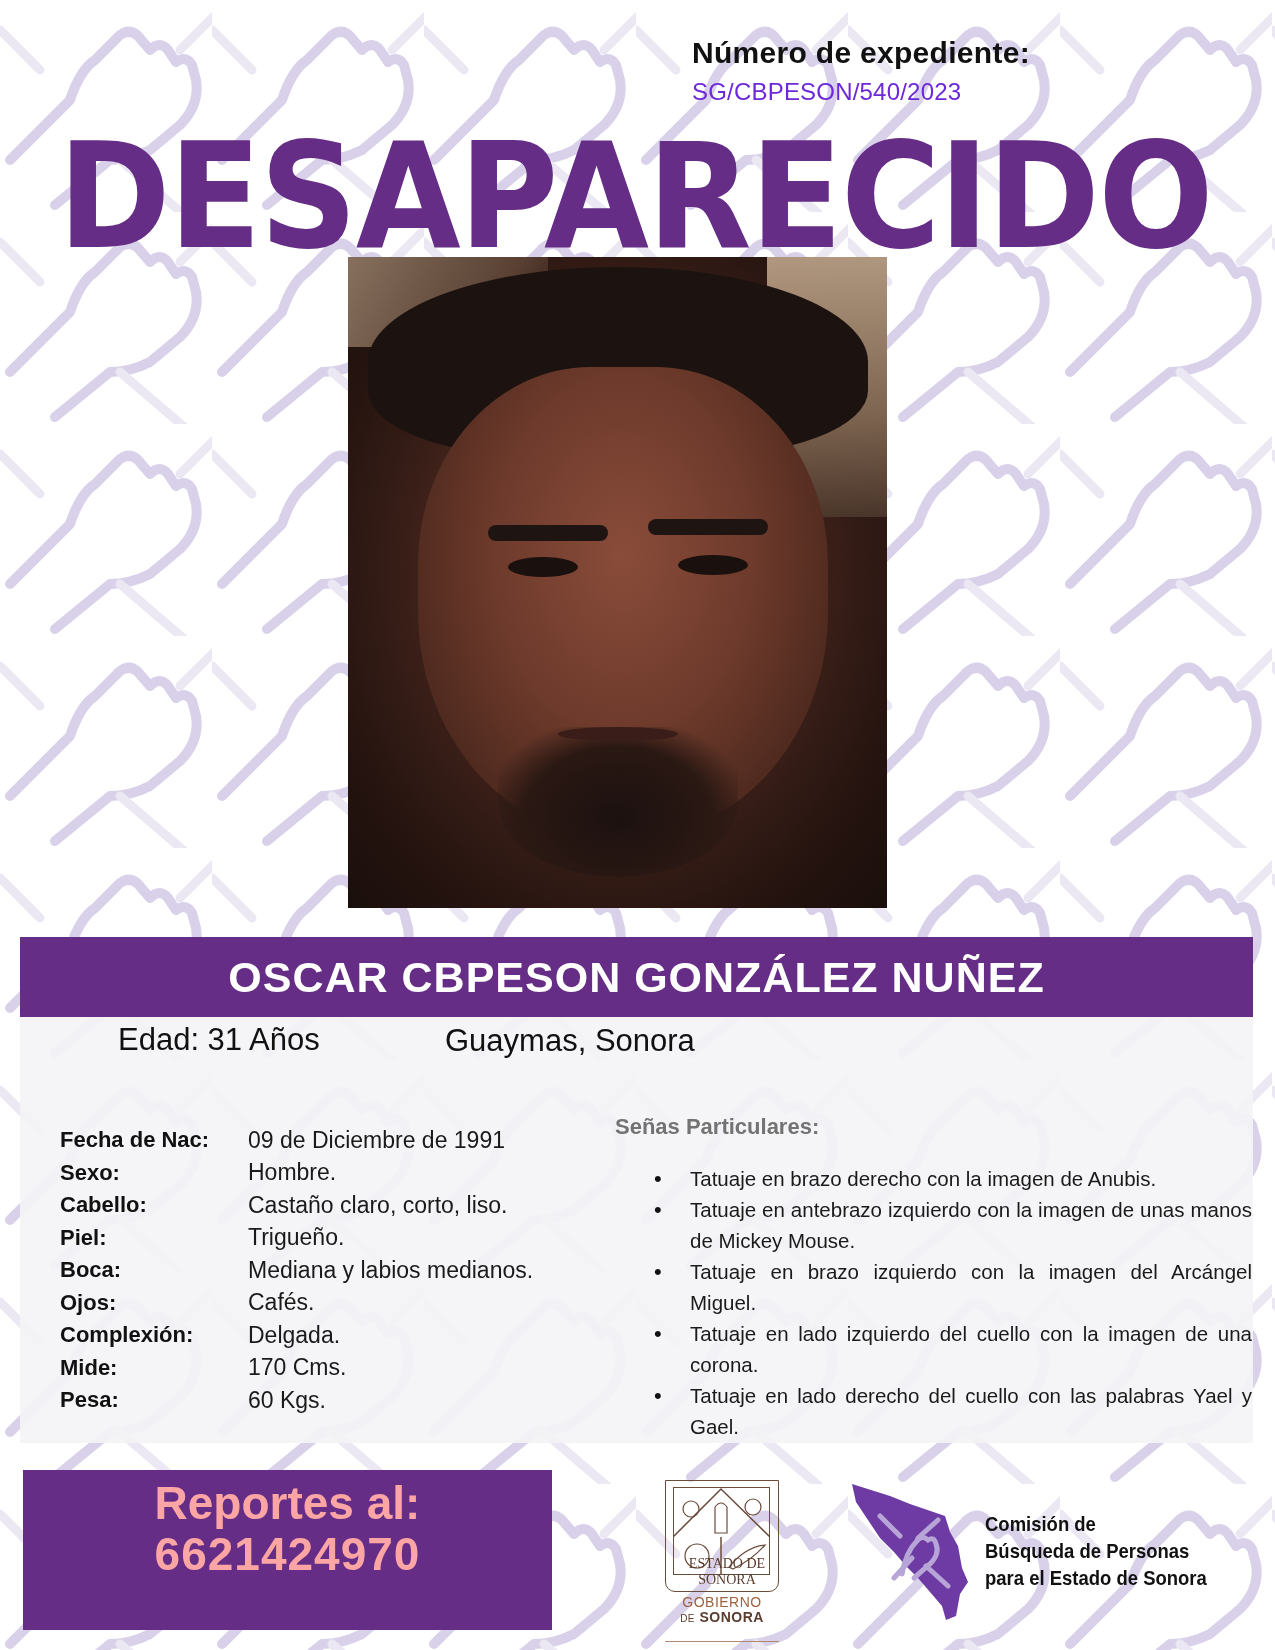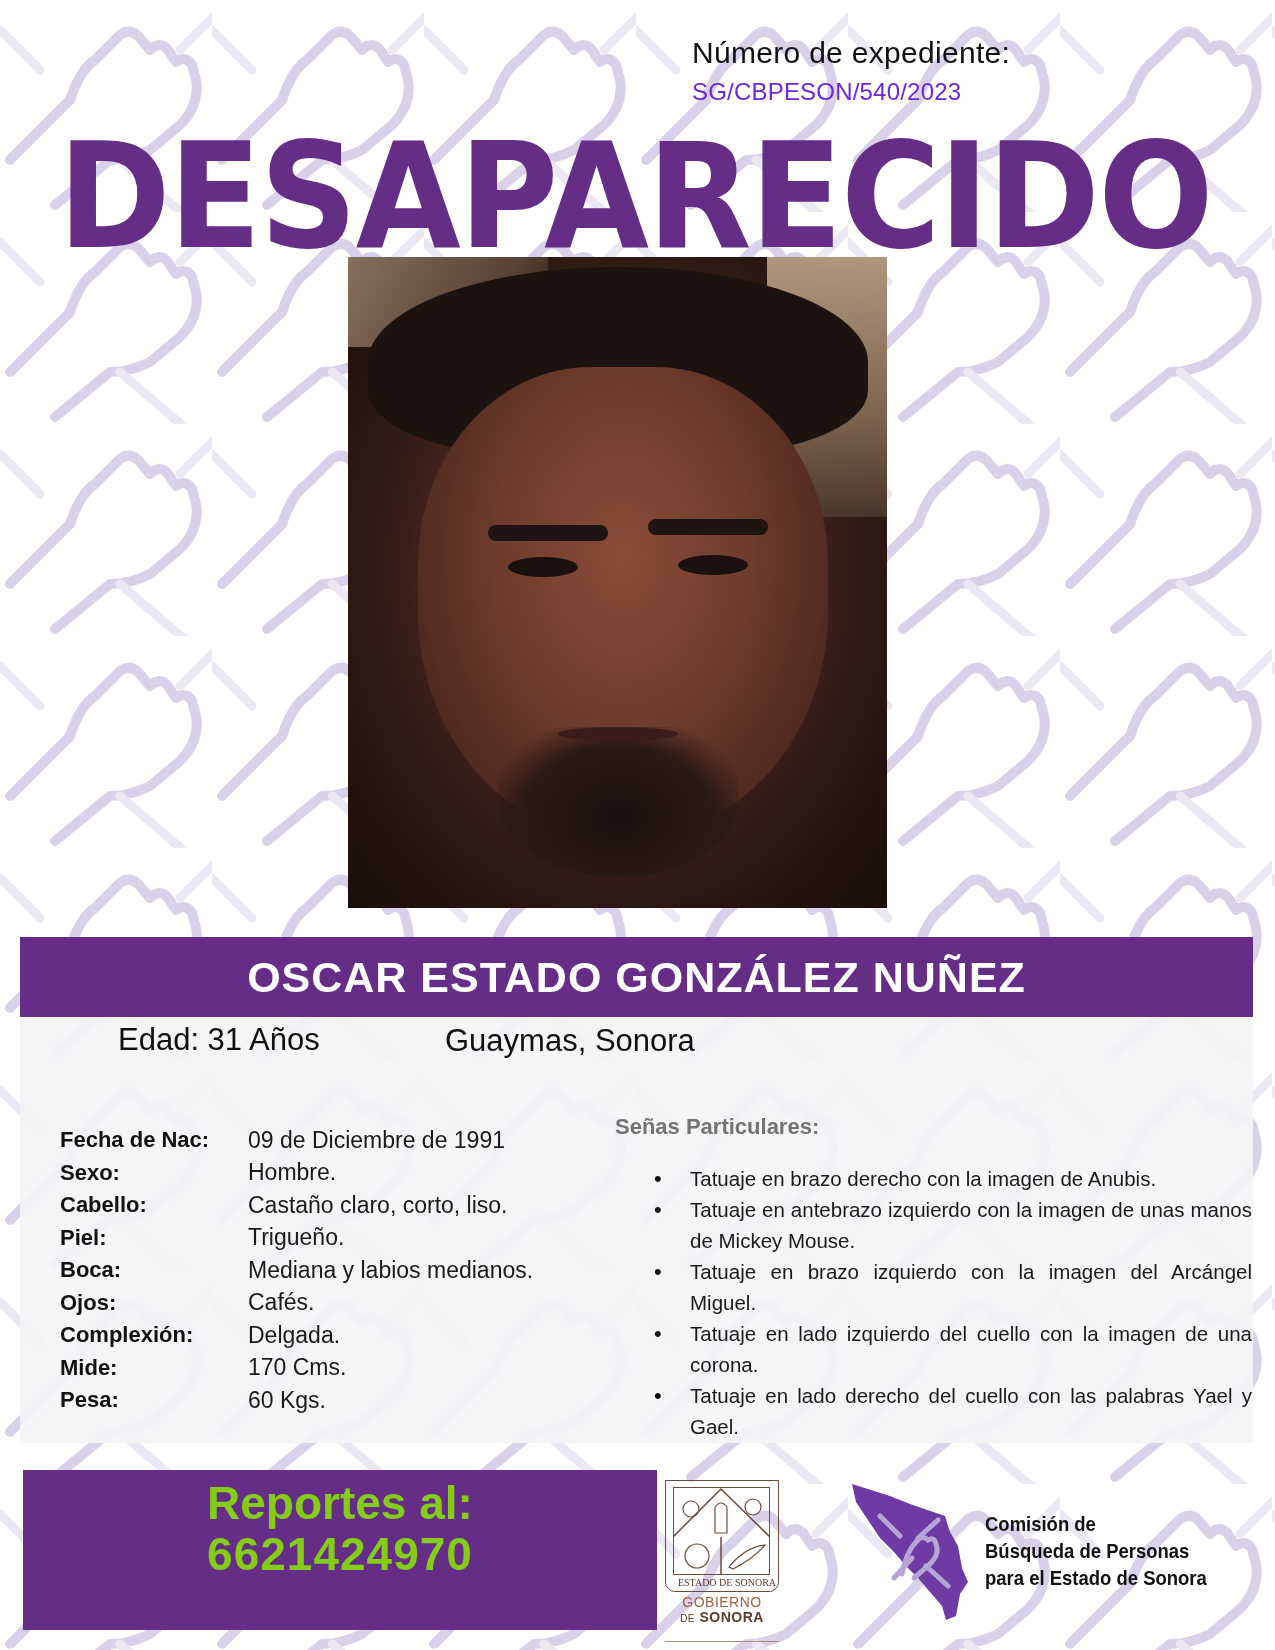--- a/index.html
+++ b/index.html
@@ -4,21 +4,21 @@
 <style>
   * { box-sizing: border-box; margin: 0; padding: 0; }
   html, body { width: 1275px; height: 1650px; overflow: hidden; background: #ffffff; }
   body { position: relative; font-family: "Liberation Sans", "DejaVu Sans", sans-serif; color: #111; }
 
   .bg-pattern { position: absolute; inset: 0; overflow: hidden; z-index: 0; }
   .bg-pattern svg { position: absolute; inset: 0; width: 1275px; height: 1650px; }
 
   .layer { position: absolute; z-index: 2; }
 
-  .expediente-label { left: 692px; top: 36px; font-size: 30px; font-weight: 400; color: #111; letter-spacing: 0.3px; }
+  .expediente-label { left: 692px; top: 36px; font-size: 30px; font-weight: 700; color: #111; letter-spacing: 0.3px; }
   .expediente-value { left: 692px; top: 78px; font-size: 24px; color: #6d28d9; letter-spacing: 0.2px; }
 
   .headline { left: 58px; top: 138px; width: 1200px; height: 116px; font-size: 146px; line-height: 116px; font-weight: 700;
     color: #652d86; letter-spacing: -2px; transform: scaleX(0.93) scaleY(1.0); transform-origin: left top; white-space: nowrap; font-family: "DejaVu Sans", sans-serif; }
 
   .photo { left: 348px; top: 257px; width: 539px; height: 651px; overflow: hidden;
     background: radial-gradient(ellipse at 50% 48%, #7a4634 0%, #5c3226 30%, #3a1f18 55%, #24130f 80%, #1a0f0c 100%); }
   .photo .wall { position: absolute; right: 0; top: 0; width: 120px; height: 260px; background: linear-gradient(180deg, #c9ae92 0%, #8d735c 60%, #4e3a2e 100%); opacity: 0.85; }
   .photo .wall2 { position: absolute; left: 0; top: 0; width: 200px; height: 90px; background: linear-gradient(120deg, #b49a80 0%, #6a5040 70%, transparent 100%); opacity: 0.7; }
   .photo .hair { position: absolute; left: 20px; top: 10px; width: 500px; height: 190px; border-radius: 50% 50% 35% 35%; background: #1c1210; }
@@ -39,30 +39,30 @@
   .details { left: 60px; top: 1124px; }
   .details .row { display: flex; height: 32.5px; align-items: center; }
   .details .lbl { width: 188px; font-size: 22px; font-weight: 700; color: #111; }
   .details .val { font-size: 23px; color: #1a1a1a; }
 
   .senas-title { left: 615px; top: 1114px; font-size: 22px; font-weight: 700; color: #737373; }
   .senas-list { left: 652px; top: 1163px; width: 600px; height: 278px; overflow: hidden; list-style: none; }
   .senas-list li { position: relative; padding-left: 38px; font-size: 20.5px; line-height: 31px; color: #1a1a1a; text-align: justify; margin-bottom: 0; }
   .senas-list li::before { content: "\2022"; position: absolute; left: 2px; top: 0; font-size: 22px; color: #111; }
 
-  .report-box { left: 23px; top: 1470px; width: 634px; height: 160px; background: #652d86; color: #84cc16; text-align: center; }
+  .report-box { left: 23px; top: 1470px; width: 529px; height: 160px; background: #652d86; color: #fca5a5; text-align: center; }
   .report-title { position: absolute; left: 0; right: 0; top: 8px; font-size: 46px; font-weight: 700; line-height: 50px; }
   .report-phone { position: absolute; left: 0; right: 0; top: 58px; font-size: 46px; font-weight: 700; line-height: 52px; letter-spacing: 1px; }
   .report-email { position: absolute; left: 0; right: 0; top: 122px; font-size: 19px; font-weight: 700; line-height: 26px; }
 
   .gob-logo { left: 665px; top: 1480px; width: 114px; height: 145px; }
   .gob-shield { position: absolute; left: 0; top: 0; width: 114px; height: 112px; border: 1.5px solid #6b4c3b; border-radius: 0 0 10px 10px; }
   .gob-shield .inner { position: absolute; left: 7px; top: 6px; width: 97px; height: 88px; border: 1.5px solid #6b4c3b; }
   .gob-shield .diag1 { position: absolute; left: 7px; top: 6px; width: 97px; height: 50px; }
-  .gob-shield .caption { position: absolute; left: 10px; right: 0; bottom: 3px; font-family: "Liberation Serif", serif; font-size: 10px; text-align: center; color: #5a3d2e; }
+  .gob-shield .caption { position: absolute; left: 10px; right: 0; bottom: 3px; font-family: "Liberation Serif", serif; font-size: 14px; text-align: center; color: #5a3d2e; }
   .gob-name { position: absolute; left: 0; right: 0; top: 115px; text-align: center; color: #a0623e; font-size: 14px; line-height: 15px; letter-spacing: 0.5px; }
   .gob-name .sub { color: #5a3d2e; font-size: 10px; }
   .gob-name .strong { font-weight: 700; font-size: 14px; color: #5a3d2e; }
   .gob-rule { position: absolute; left: 0; width: 114px; top: 161px; height: 1px; background: #b08a70; }
 
   .cbp-map { left: 850px; top: 1482px; width: 130px; height: 140px; }
   .cbp-text { left: 985px; top: 1510px; font-size: 21px; line-height: 27px; color: #111; font-weight: 700; transform: scaleX(0.88); transform-origin: left top; white-space: nowrap; }
 </style>
 </head>
 <body>
@@ -96,21 +96,21 @@
   <div class="face"></div>
   <div class="brow" style="left:140px; top:268px; width:120px;"></div>
   <div class="brow" style="left:300px; top:262px; width:120px;"></div>
   <div class="eye" style="left:160px; top:300px;"></div>
   <div class="eye" style="left:330px; top:298px;"></div>
   <div class="beard"></div>
   <div class="mouth"></div>
 </div>
 
 <div class="layer name-bar">
-  <span>OSCAR ESTADO GONZÁLEZ NUÑEZ</span>
+  <span>OSCAR CBPESON GONZÁLEZ NUÑEZ</span>
 </div>
 
 <div class="layer info-panel"></div>
 
 <div class="layer edad">Edad: 31 Años</div>
 <div class="layer ultima">
   <div>Guaymas, Sonora</div>
 </div>
 
 <div class="layer details">

